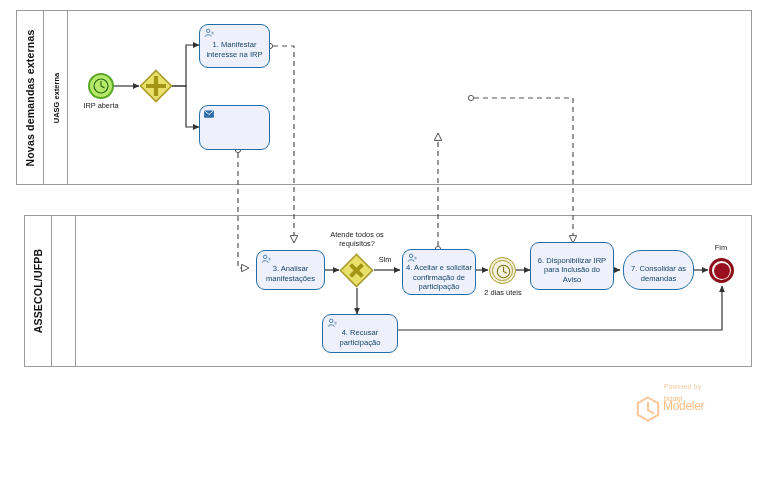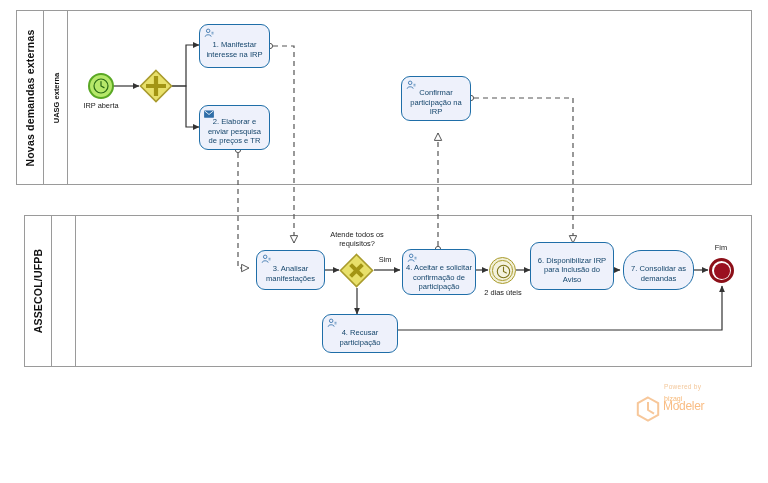--- a/index.html
+++ b/index.html
@@ -142,31 +142,22 @@
       <path d="M9,5.2 L11.4,5.2 M9,7 L11.4,7" stroke="#2f6ea8" stroke-width=".8"></path>
     </svg>
     <span class="tlabel">1. Manifestar interesse na IRP</span>
   </div>
 
   <div class="task" style="left:199px;top:105px;width:71px;height:45px;">
     <svg class="task-ico" viewBox="0 0 12 12">
       <rect x="0.7" y="2.3" width="10.6" height="7.6" fill="#2f6ea8" stroke="#2f6ea8" stroke-width="1"></rect>
       <path d="M0.7,2.3 L6,6.6 L11.3,2.3" fill="none" stroke="#fff" stroke-width="1"></path>
     </svg>
-    <span class="tlabel">2. Elaborar e enviar pesquisa de preços e TR</span>
-  </div>
-
-  <div class="task" style="left:401px;top:76px;width:70px;height:45px;">
-    <svg class="task-ico" viewBox="0 0 12 12">
-      <circle cx="5" cy="3.4" r="2.1" fill="none" stroke="#2f6ea8" stroke-width="1"></circle>
-      <path d="M1.4,10.4 C1.4,7.4 8.6,7.4 8.6,10.4" fill="none" stroke="#2f6ea8" stroke-width="1"></path>
-      <path d="M9,5.2 L11.4,5.2 M9,7 L11.4,7" stroke="#2f6ea8" stroke-width=".8"></path>
-    </svg>
-    <span class="tlabel">Confirmar participação na IRP</span>
-  </div>
+  </div>
+
 
   <div class="task" style="left:256px;top:250px;width:69px;height:40px;">
     <svg class="task-ico" viewBox="0 0 12 12">
       <circle cx="5" cy="3.4" r="2.1" fill="none" stroke="#2f6ea8" stroke-width="1"></circle>
       <path d="M1.4,10.4 C1.4,7.4 8.6,7.4 8.6,10.4" fill="none" stroke="#2f6ea8" stroke-width="1"></path>
       <path d="M9,5.2 L11.4,5.2 M9,7 L11.4,7" stroke="#2f6ea8" stroke-width=".8"></path>
     </svg>
     <span class="tlabel">3. Analisar manifestações</span>
   </div>
 

